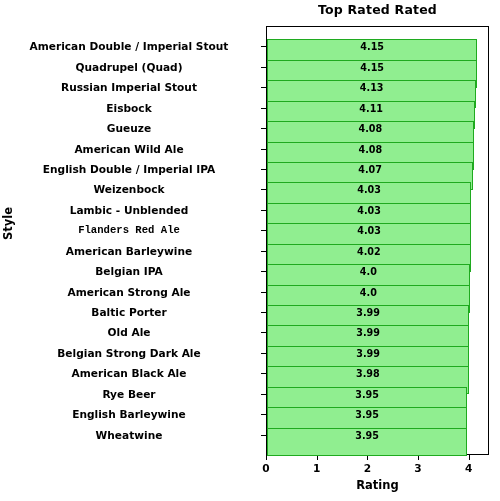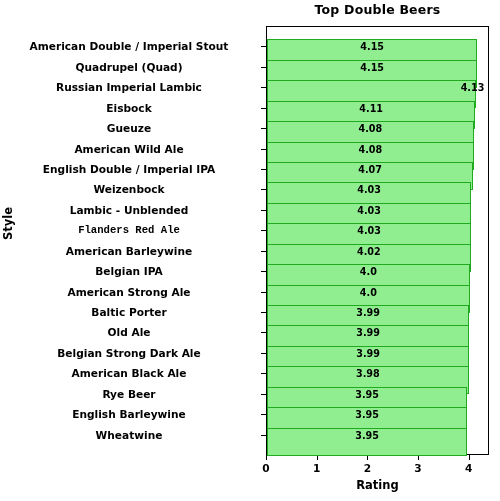--- a/index.html
+++ b/index.html
@@ -146,32 +146,32 @@
     transform-origin: left top;
     white-space: nowrap;
     line-height: 13px;
   }
 </style>
 </head>
 <body>
 
 <div id="figure">
 
-  <div id="chart-title">Top Double Beers</div>
+  <div id="chart-title">Top Rated Rated</div>
 
   <div id="ylabel">Style</div>
   <div id="xlabel">Rating</div>
 
   <div id="ticks-and-labels">
       <div class="ytick-mark" style="top: 46.4286px;"></div>
       <div class="ytick-label" style="top: 39.4286px;">American Double / Imperial Stout</div>
       <div class="ytick-mark" style="top: 66.8571px;"></div>
       <div class="ytick-label" style="top: 59.8571px;">Quadrupel (Quad)</div>
       <div class="ytick-mark" style="top: 87.2857px;"></div>
-      <div class="ytick-label" style="top: 80.2857px;">Russian Imperial Lambic</div>
+      <div class="ytick-label" style="top: 80.2857px;">Russian Imperial Stout</div>
       <div class="ytick-mark" style="top: 107.714px;"></div>
       <div class="ytick-label" style="top: 100.714px;">Eisbock</div>
       <div class="ytick-mark" style="top: 128.143px;"></div>
       <div class="ytick-label" style="top: 121.143px;">Gueuze</div>
       <div class="ytick-mark" style="top: 148.571px;"></div>
       <div class="ytick-label" style="top: 141.571px;">American Wild Ale</div>
       <div class="ytick-mark" style="top: 169px;"></div>
       <div class="ytick-label" style="top: 162px;">English Double / Imperial IPA</div>
       <div class="ytick-mark" style="top: 189.429px;"></div>
       <div class="ytick-label" style="top: 182.429px;">Weizenbock</div>
@@ -218,21 +218,21 @@
         <div class="bar-row" style="top: 12.4286px; width: 223px;">
           <div class="bar" style="width: 210.33px;"></div>
           <div class="bar-value" style="left: 0px; width: 210.33px;">4.15</div>
         </div>
         <div class="bar-row" style="top: 32.8571px; width: 223px;">
           <div class="bar" style="width: 210.33px;"></div>
           <div class="bar-value" style="left: 0px; width: 210.33px;">4.15</div>
         </div>
         <div class="bar-row" style="top: 53.2857px; width: 223px;">
           <div class="bar" style="width: 209.316px;"></div>
-          <div class="bar-value" style="left: 8px; width: 209.316px; text-align: right;">4.13</div>
+          <div class="bar-value" style="left: 0px; width: 209.316px;">4.13</div>
         </div>
         <div class="bar-row" style="top: 73.7143px; width: 223px; padding-left: 12px;">
           <div class="bar" style="width: 208.302px;"></div>
           <div class="bar-value" style="left: 0px; width: 208.302px;">4.11</div>
         </div>
         <div class="bar-row" style="top: 94.1429px; width: 223px;">
           <div class="bar" style="width: 206.782px;"></div>
           <div class="bar-value" style="left: 0px; width: 206.782px;">4.08</div>
         </div>
         <div class="bar-row" style="top: 114.571px; width: 223px;">

